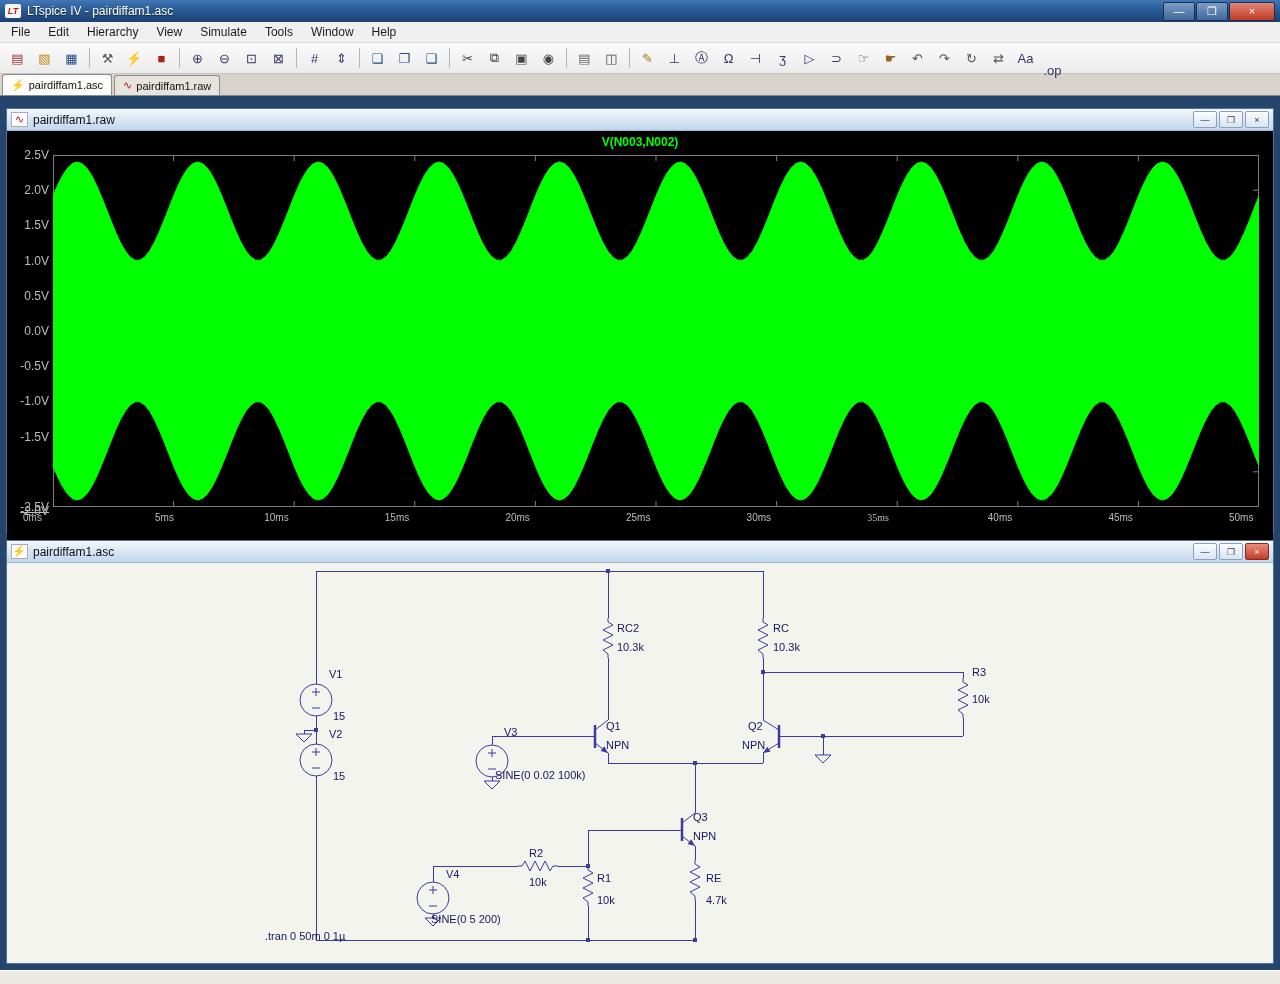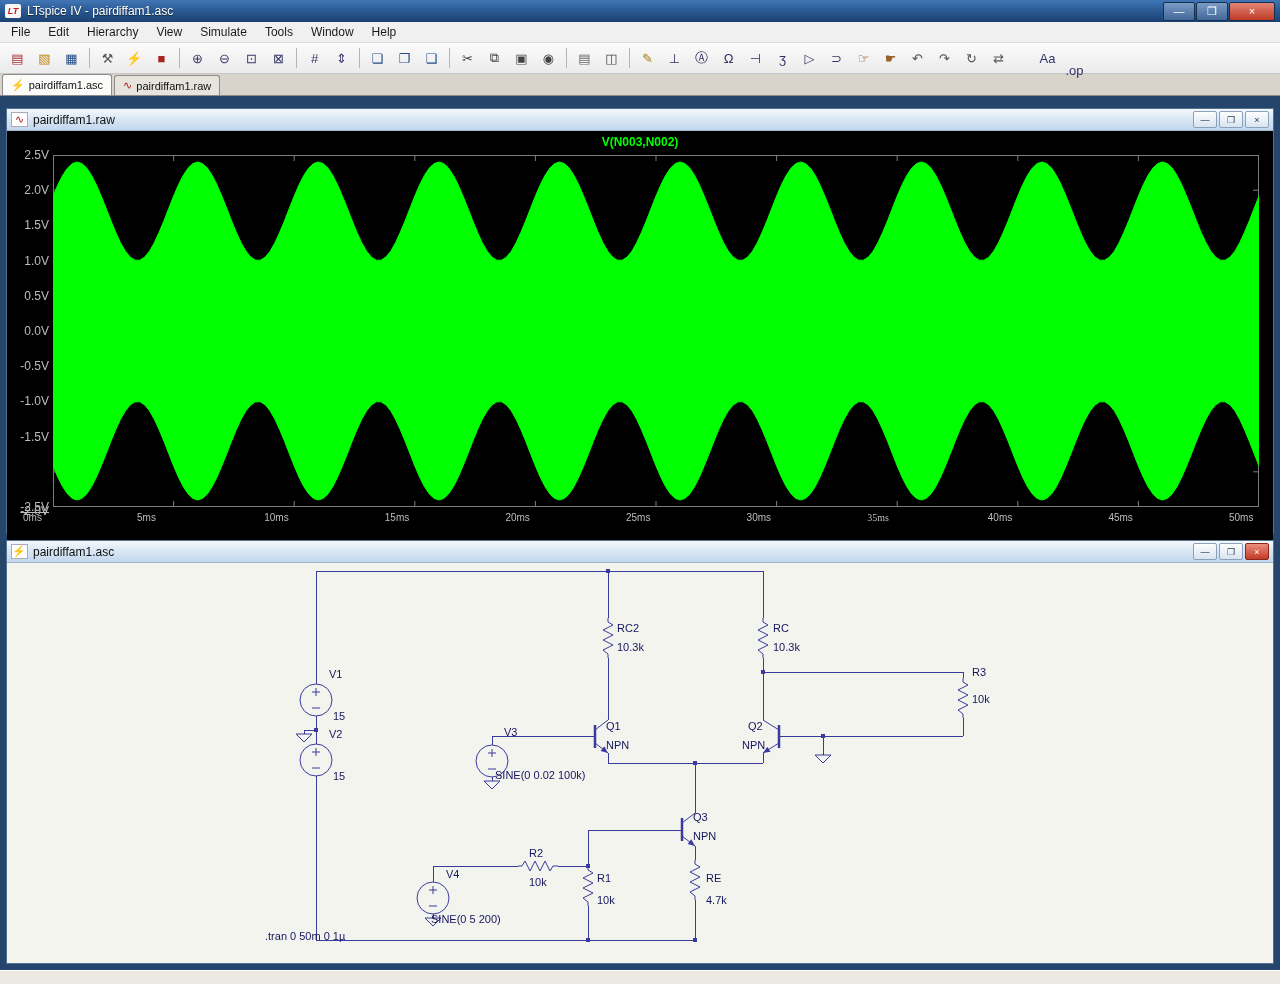--- a/index.html
+++ b/index.html
@@ -117,21 +117,21 @@
     <div class="tool-btn" style="color: rgb(51, 51, 102);">⊣</div>
     <div class="tool-btn" style="color: rgb(51, 51, 102);">ʒ</div>
     <div class="tool-btn" style="color: rgb(51, 51, 102);">▷</div>
     <div class="tool-btn" style="color: rgb(51, 51, 102);">⊃</div>
     <div class="tool-btn" style="color: rgb(150, 98, 42);">☞</div>
     <div class="tool-btn" style="color: rgb(150, 98, 42);">☛</div>
     <div class="tool-btn" style="color: rgb(85, 85, 85);">↶</div>
     <div class="tool-btn" style="color: rgb(85, 85, 85);">↷</div>
     <div class="tool-btn" style="color: rgb(85, 85, 85);">↻</div>
     <div class="tool-btn" style="color: rgb(85, 85, 85);">⇄</div>
-    <div class="tool-btn" style="color: rgb(51, 51, 102); margin-left: 22px;">Aa</div>
+    <div class="tool-btn" style="color: rgb(51, 51, 102);">Aa</div>
     <div class="tool-btn" style="color: rgb(51, 51, 102); margin-top: 24px;">.op</div>
   </div>
 
 <div class="tabbar">
     <div class="tab active">
       <span class="tab-icon" style="color: rgb(180, 32, 32);">⚡</span>
       <span>pairdiffam1.asc</span>
     </div>
     <div class="tab">
       <span class="tab-icon" style="color: rgb(180, 32, 32);">∿</span>
@@ -206,21 +206,21 @@
         <div class="ylabel" style="top: 87.4px;">1.5V</div>
         <div class="ylabel" style="top: 122.6px;">1.0V</div>
         <div class="ylabel" style="top: 157.8px;">0.5V</div>
         <div class="ylabel" style="top: 193px;">0.0V</div>
         <div class="ylabel" style="top: 228.2px;">-0.5V</div>
         <div class="ylabel" style="top: 263.4px;">-1.0V</div>
         <div class="ylabel" style="top: 298.6px;">-1.5V</div>
         <div class="ylabel" style="top: 353px; margin-top: 20px;">-2.0V</div>
         <div class="ylabel" style="top: 369px; text-decoration: underline;">-2.5V</div>
         <div class="xlabel" style="left: 16px;">0ms</div>
-        <div class="xlabel" style="left: 130px;">5ms</div>
+        <div class="xlabel" style="left: 148px;">5ms</div>
         <div class="xlabel" style="left: 257.2px;">10ms</div>
         <div class="xlabel" style="left: 377.8px;">15ms</div>
         <div class="xlabel" style="left: 498.4px;">20ms</div>
         <div class="xlabel" style="left: 619px;">25ms</div>
         <div class="xlabel" style="left: 739.6px;">30ms</div>
         <div class="xlabel" style="left: 860.2px; font-family: Liberation Serif, serif;">35ms</div>
         <div class="xlabel" style="left: 980.8px;">40ms</div>
         <div class="xlabel" style="left: 1101.4px;">45ms</div>
         <div class="xlabel" style="left: 1222px;">50ms</div>
       </div>

